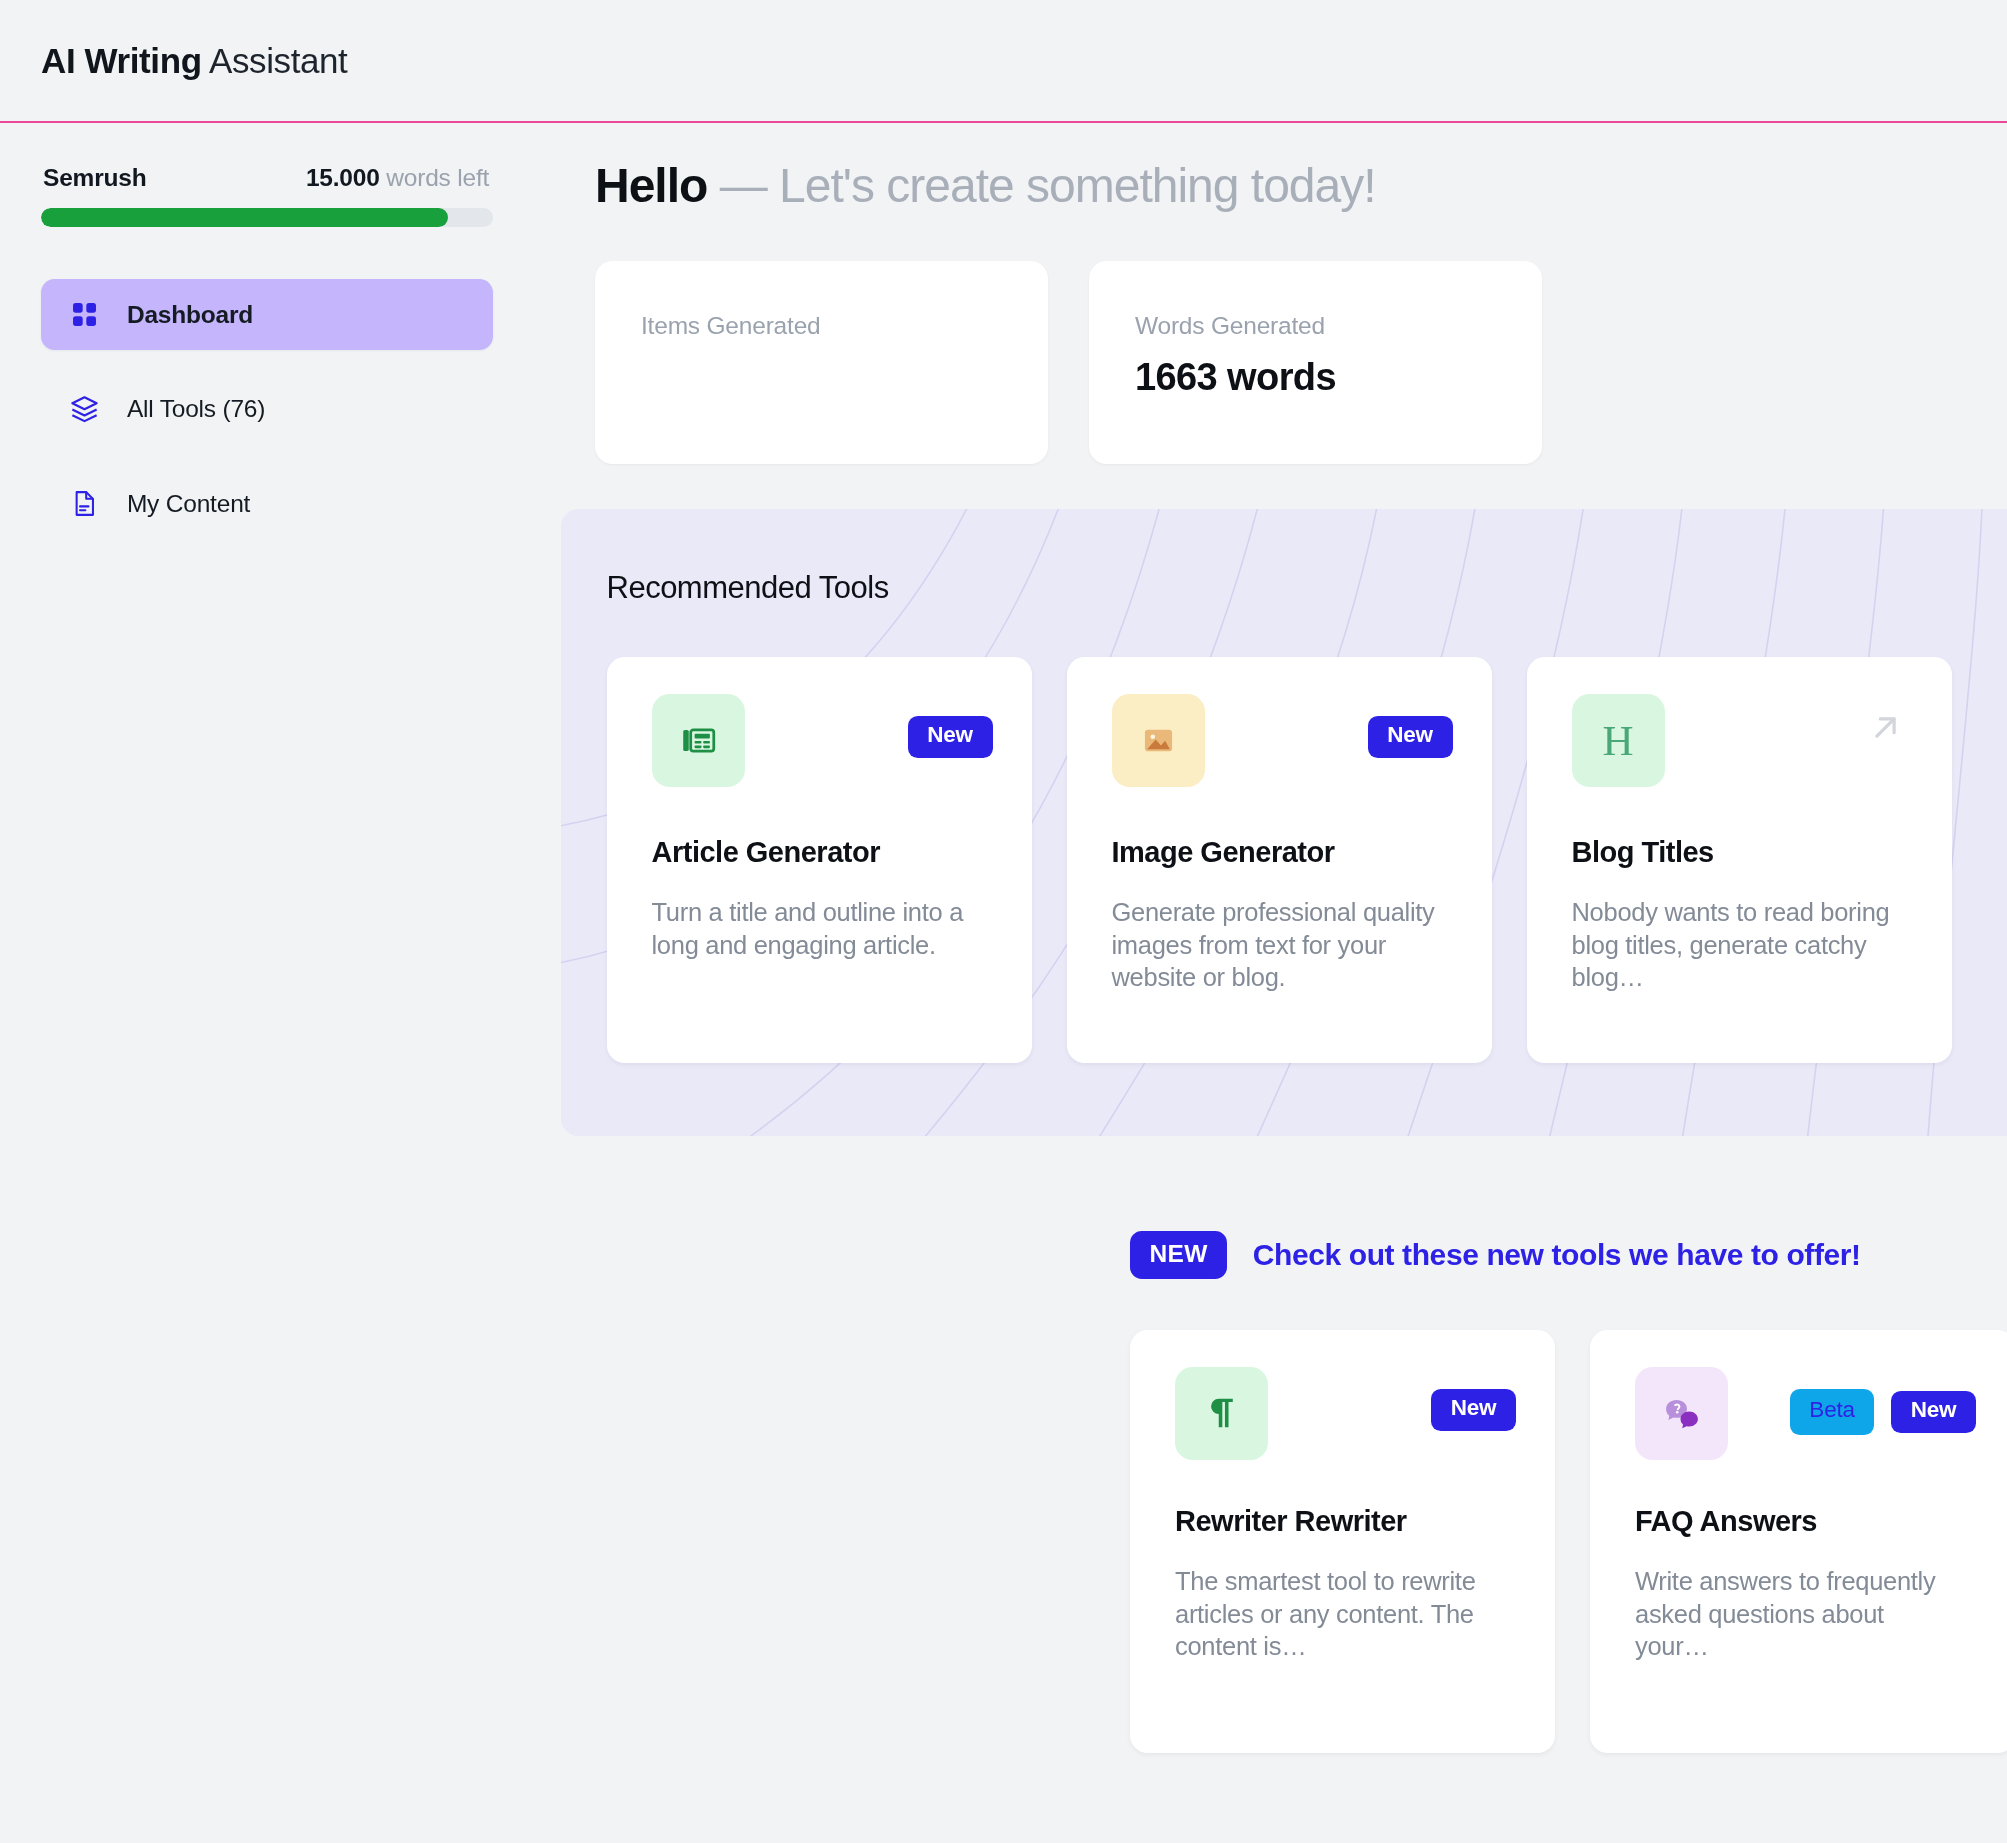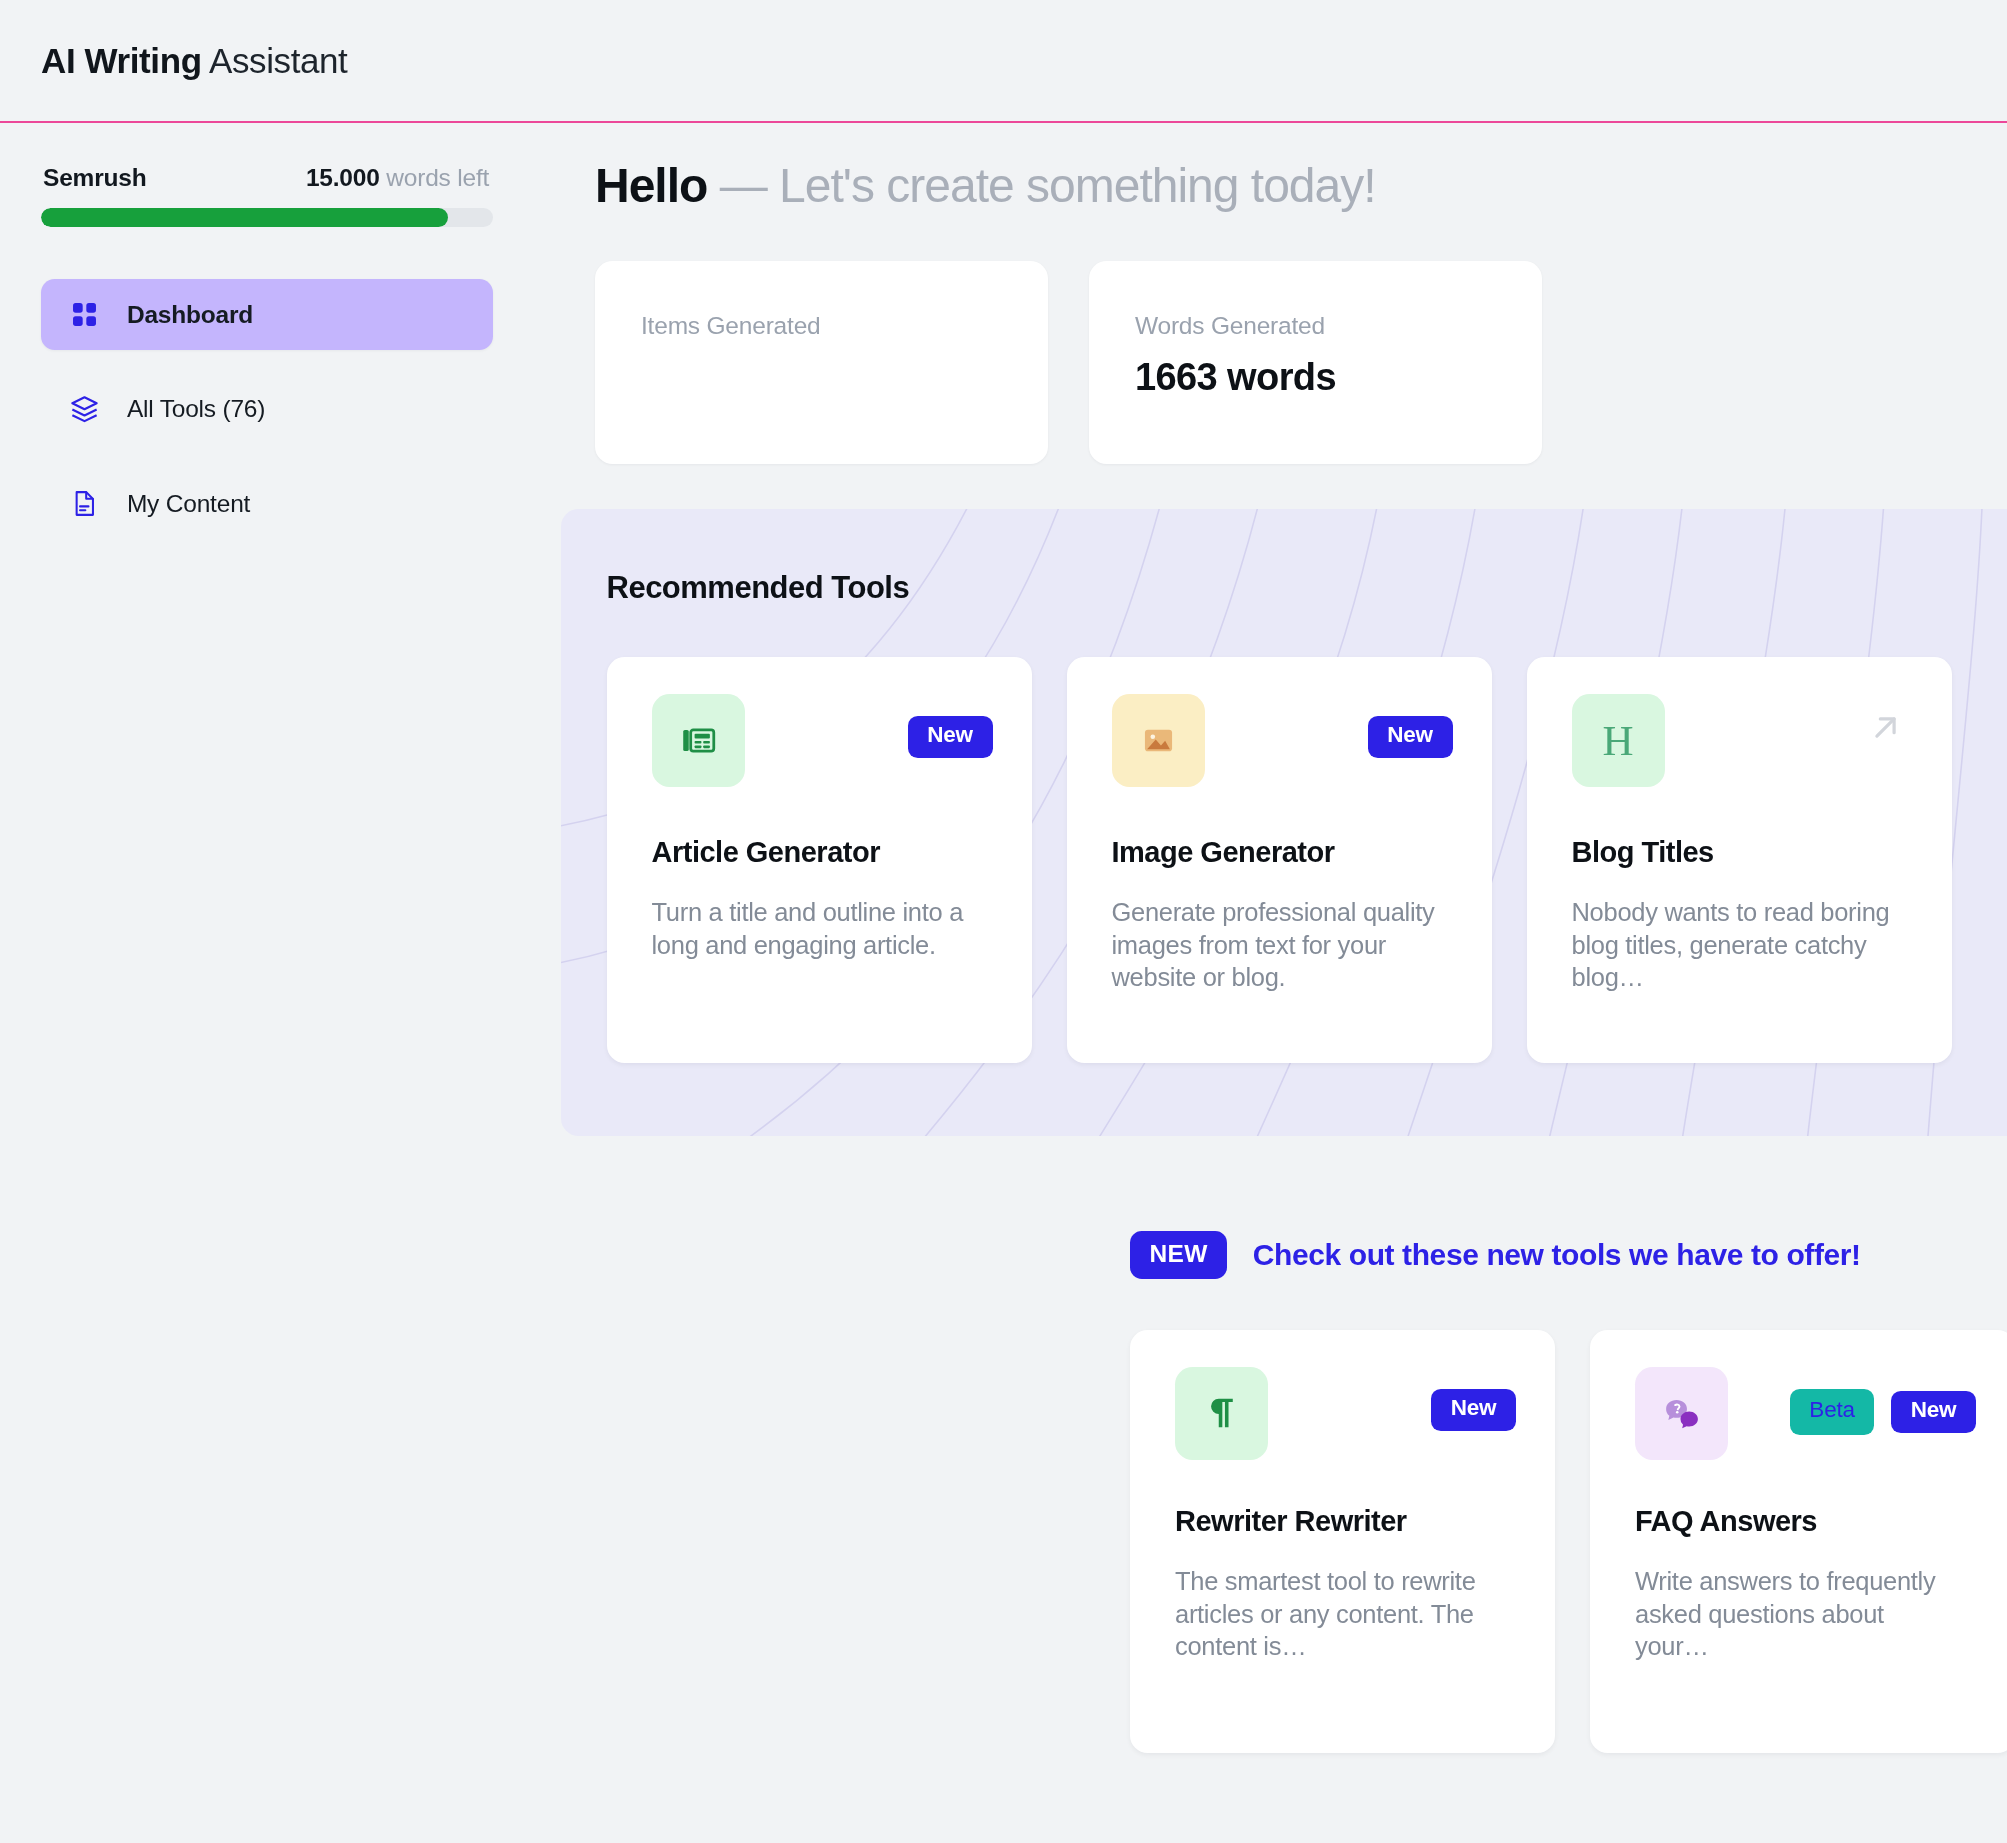--- a/index.html
+++ b/index.html
@@ -75,21 +75,21 @@
   .rec-panel {
     margin-top: 45px; margin-left: 26.5px;
     height: 627px;
     background: #e9e9f8;
     border-radius: 17.6px 0 0 17.6px;
     position: relative; overflow: hidden;
     padding: 61px 0 0 46px;
   }
   .rec-bg { position: absolute; inset: 0; width: 100%; height: 100%; }
   .rec-title {
-    position: relative; font-size: 31px; font-weight: 700;
+    position: relative; font-size: 31px; font-weight: 400;
     color: #0d1116; letter-spacing: -0.5px;
   }
   .rec-cards { position: relative; display: flex; gap: 35px; margin-top: 51px; }
 
   
   .tool-card {
     width: 425px; height: 406px;
     background: #fff; border-radius: 17.6px;
     padding: 37px 39px 0 45px;
     box-shadow: 0 2px 4.9px rgba(20,25,35,.055);
@@ -102,21 +102,21 @@
     display: flex; align-items: center; justify-content: center;
     flex: 0 0 93px;
   }
   .tc-badges { display: flex; align-items: center; gap: 16.7px; padding-top: 21.6px; }
   .badge-new {
     background: #2d21e6; color: #fff;
     font-size: 22.5px; font-weight: 700; letter-spacing: -0.2px;
     padding: 8.8px 19.6px 10.8px; border-radius: 9.8px; line-height: 1;
   }
   .badge-beta {
-    background: #14b8a6; color: #2d21e6;
+    background: #0ea5e9; color: #2d21e6;
     font-size: 22.5px; font-weight: 400; letter-spacing: -0.2px;
     padding: 10.8px 19.6px 12.7px; border-radius: 9.8px; line-height: 1;
   }
   .tc-arrow { padding-top: 11.8px; padding-right: 5.9px; }
   .tc-name {
     margin-top: 49px; font-size: 29px; font-weight: 700;
     color: #0d1116; letter-spacing: -0.5px;
   }
   .tc-desc {
     margin-top: 27.4px; font-size: 25.5px; line-height: 1.26;

